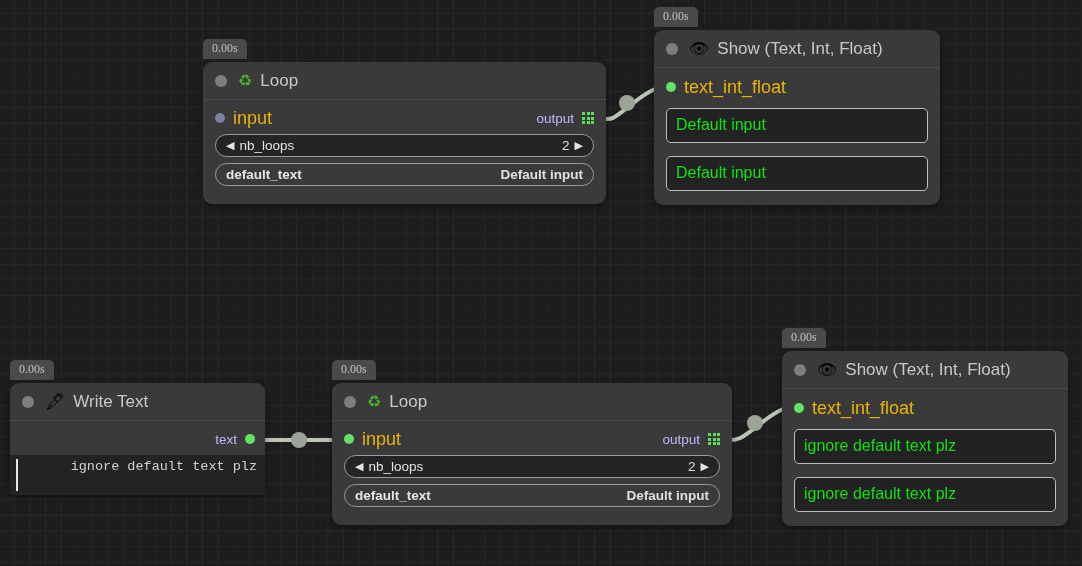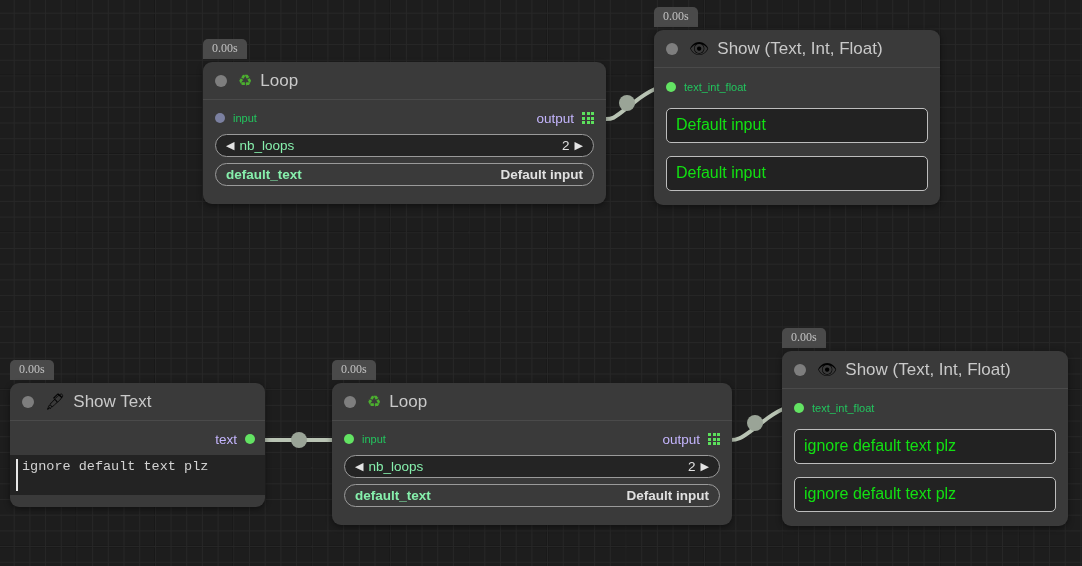--- a/index.html
+++ b/index.html
@@ -92,22 +92,22 @@
     margin-bottom: 6px;
   }
   .port-dot {
     width: 10px; height: 10px;
     border-radius: 50%;
     flex: none;
   }
   .port-dot.green { background: #63e363; }
   .port-dot.idle  { background: #7b80a0; }
   .port-label {
-    font-size: 11px;
-    color: #22c55e;
+    font-size: 18px;
+    color: #eab308;
     margin-left: 8px;
     white-space: nowrap;
   }
   .port-spacer { flex: 1 1 auto; }
   .port-label-right {
     font-size: 13.5px;
     color: #c4b5fd;
     margin-right: 8px;
     white-space: nowrap;
   }
@@ -136,21 +136,21 @@
   .arrow {
     font-size: 11px;
     color: #e4e4e4;
     line-height: 1;
     flex: none;
   }
   .arrow.left  { margin-right: 5px; }
   .arrow.right { margin-left: 5px; }
   .pill-name {
     font-size: 13.5px;
-    color: #86efac;
+    color: #e5e5e5;
     white-space: nowrap;
   }
   .pill-gap { flex: 1 1 auto; }
   .pill-value {
     font-size: 13.5px;
     color: #e0e0e0;
     white-space: nowrap;
   }
 
   
@@ -263,23 +263,23 @@
       <div class="outbox">Default input</div>
       <div class="outbox">Default input</div>
     </div>
   </div>
 
   <div class="timer" style="left:10px; top:360px;">0.00s</div>
   <div class="node" style="left:10px; top:383px; width:255px;">
     <div class="node-head">
       <span class="status-dot"></span>
       <span class="node-icon">🖋</span>
-      <span class="node-title">Show Text</span>
-    </div>
-    <div class="node-body" style="padding:8px 0 12px 0;">
+      <span class="node-title">Write Text</span>
+    </div>
+    <div class="node-body" style="padding:8px 0 0 0;text-align:right;">
       <div class="port-row" style="margin:0 10px 4px 10px;">
         <span class="port-spacer"></span>
         <span class="port-label-right">text</span>
         <span class="port-dot green"></span>
       </div>
       <div class="textarea-wrap">
         <span class="caret"></span>
         <div class="textarea-text">ignore default text plz</div>
       </div>
     </div>

